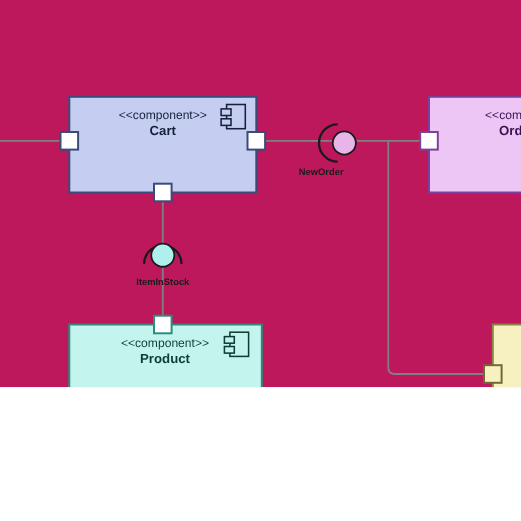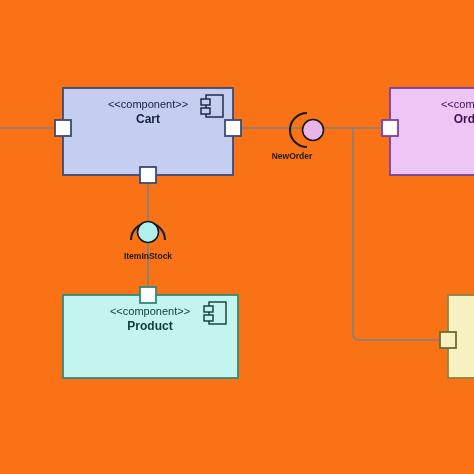--- a/index.html
+++ b/index.html
@@ -7,22 +7,22 @@
     margin: 0;
     padding: 0;
     background: #ffffff;
   }
   body {
     font-family: "Liberation Sans", sans-serif;
   }
   #canvas {
     position: relative;
     width: 474px;
-    height: 474px;
-    background: #f97316;
+    height: 352px;
+    background: #be185d;
     overflow: hidden;
   }
   #diagram-svg {
     position: absolute;
     left: 0;
     top: 0;
     width: 474px;
     height: 474px;
     display: block;
   }

